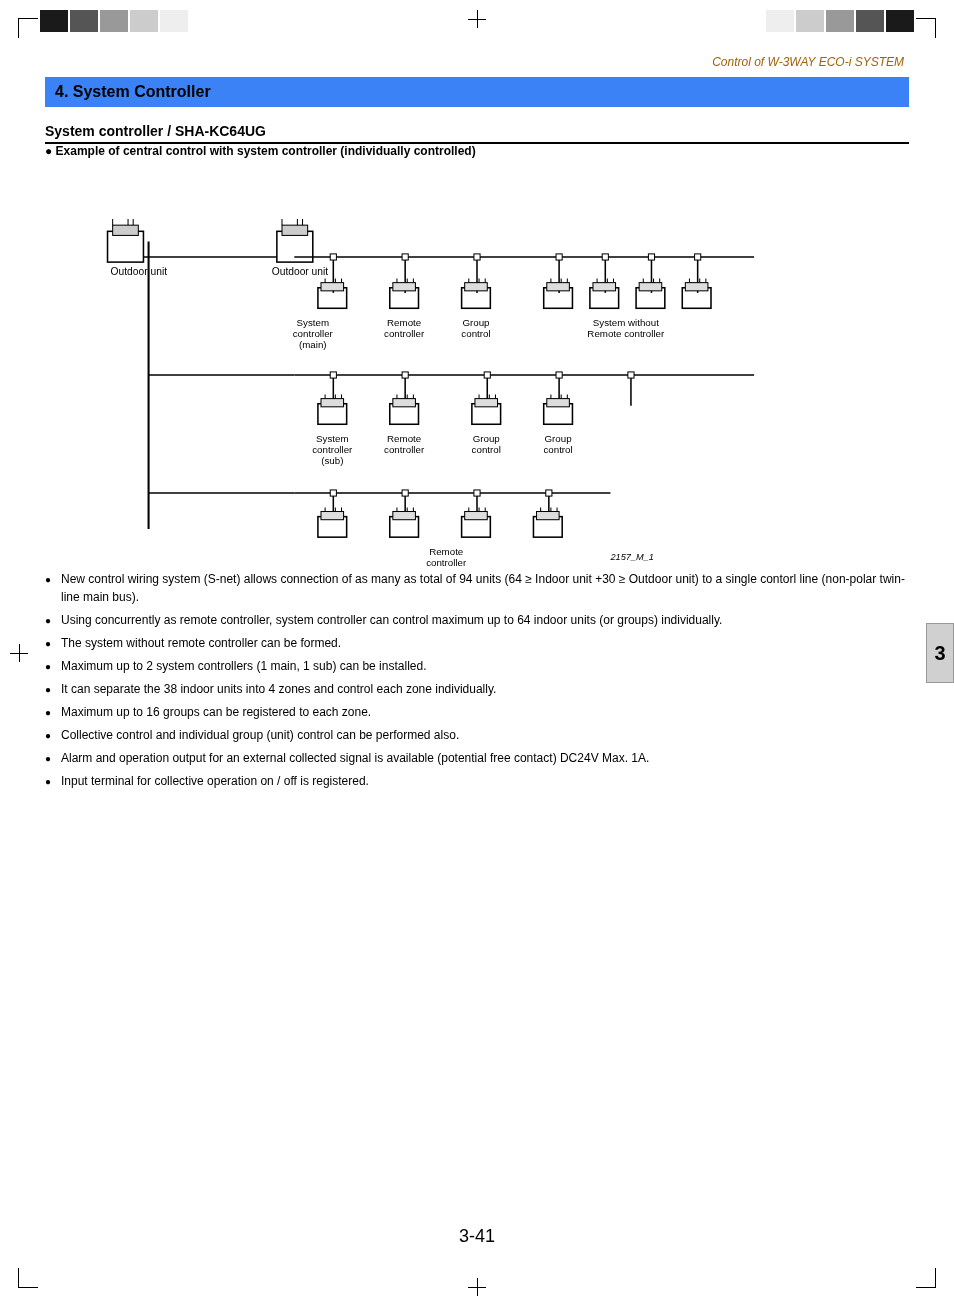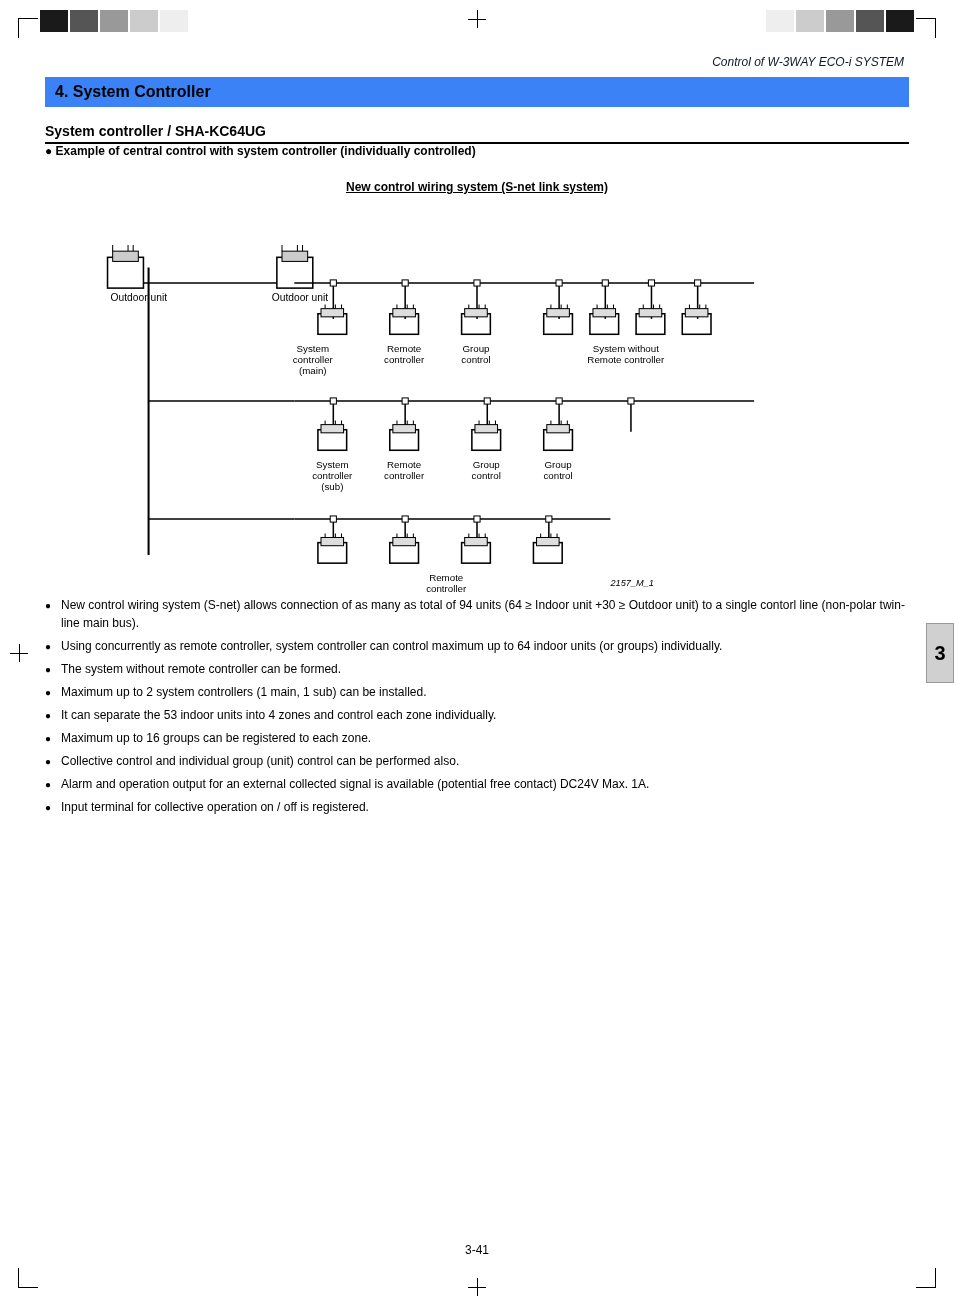--- a/index.html
+++ b/index.html
@@ -104,21 +104,21 @@
       bottom: 45px;
     }
 
     
     .page-header {
       text-align: right;
       font-style: italic;
       font-size: 12px;
       margin-bottom: 8px;
       padding-right: 5px;
-      color: #0f172a;
+      color: #a16207;
     }
 
     
     .section-title-bar {
       background: #3b82f6;
       padding: 6px 10px;
       margin-bottom: 16px;
     }
     .section-title-bar h2 {
       font-size: 16px;
@@ -176,24 +176,24 @@
       content: '●';
       position: absolute;
       left: 0;
       font-size: 10px;
       top: 2px;
     }
 
     
     .page-number {
       position: absolute;
-      bottom: 4px;
+      bottom: 14px;
       left: 50%;
       transform: translateX(-50%);
-      font-size: 12px;
+      font-size: 18px;
     }
 
     
     .diagram-svg {
       width: 100%;
       height: 100%;
     }
   </style>
 </head>
 <body>
@@ -239,21 +239,20 @@
     <h2>
       <span>4.</span>
       <span>System Controller</span>
     </h2>
   </div>
 
   <div class="subsection-title">System controller / SHA-KC64UG</div>
 
   <div class="example-label">Example of central control with system controller (individually controlled)</div>
 
-  <div class="wiring-title">New control wiring system (S-net link system)</div>
 
   <div class="diagram-container">
     <svg class="diagram-svg" viewBox="0 0 820 380" xmlns="http://www.w3.org/2000/svg">
 
       <line x1="90" y1="60" x2="90" y2="340" stroke="#000" stroke-width="2"></line>
 
       <rect x="50" y="50" width="35" height="30" fill="none" stroke="#000" stroke-width="1.5"></rect>
       <rect x="55" y="44" width="25" height="10" fill="#ccc" stroke="#000" stroke-width="1"></rect>
       <line x1="55" y1="44" x2="55" y2="38" stroke="#000" stroke-width="1"></line>
       <line x1="70" y1="44" x2="70" y2="38" stroke="#000" stroke-width="1"></line>
@@ -433,21 +432,21 @@
       <rect x="477" y="302" width="6" height="6" fill="#fff" stroke="#000" stroke-width="1"></rect>
 
     </svg>
   </div>
 
   <ul class="bullet-list">
   <li>New control wiring system (S-net) allows connection of as many as total of 94 units (64 ≥ Indoor unit +30 ≥ Outdoor unit) to a single contorl line (non-polar twin-line main bus).</li>
       <li>Using concurrently as remote controller, system controller can control maximum up to 64 indoor units (or groups) individually.</li>
       <li>The system without remote controller can be formed.</li>
       <li>Maximum up to 2 system controllers (1 main, 1 sub) can be installed.</li>
-      <li>It can separate the 53 indoor units into 4 zones and control each zone individually.</li>
+      <li>It can separate the 38 indoor units into 4 zones and control each zone individually.</li>
       <li>Maximum up to 16 groups can be registered to each zone.</li>
       <li>Collective control and individual group (unit) control can be performed also.</li>
       <li>Alarm and operation output for an external collected signal is available (potential free contact) DC24V Max. 1A.</li>
       <li>Input terminal for collective operation on / off is registered.</li>
     </ul>
 
   <div class="page-number">3-41</div>
 
 </div>
 

